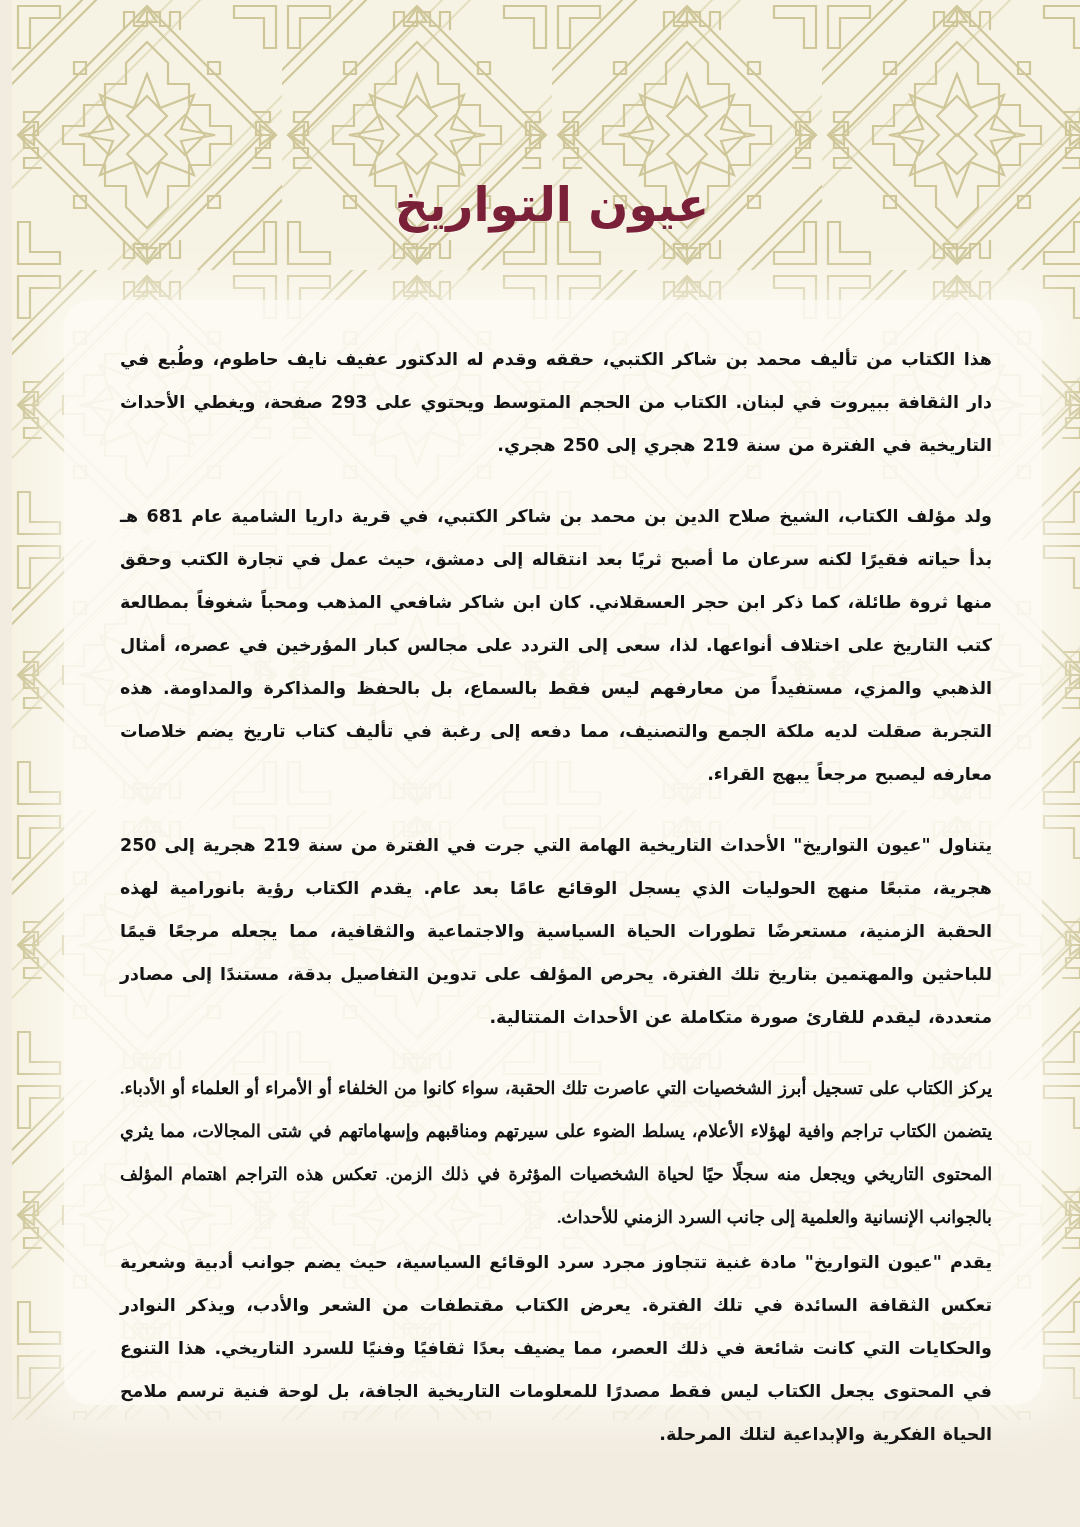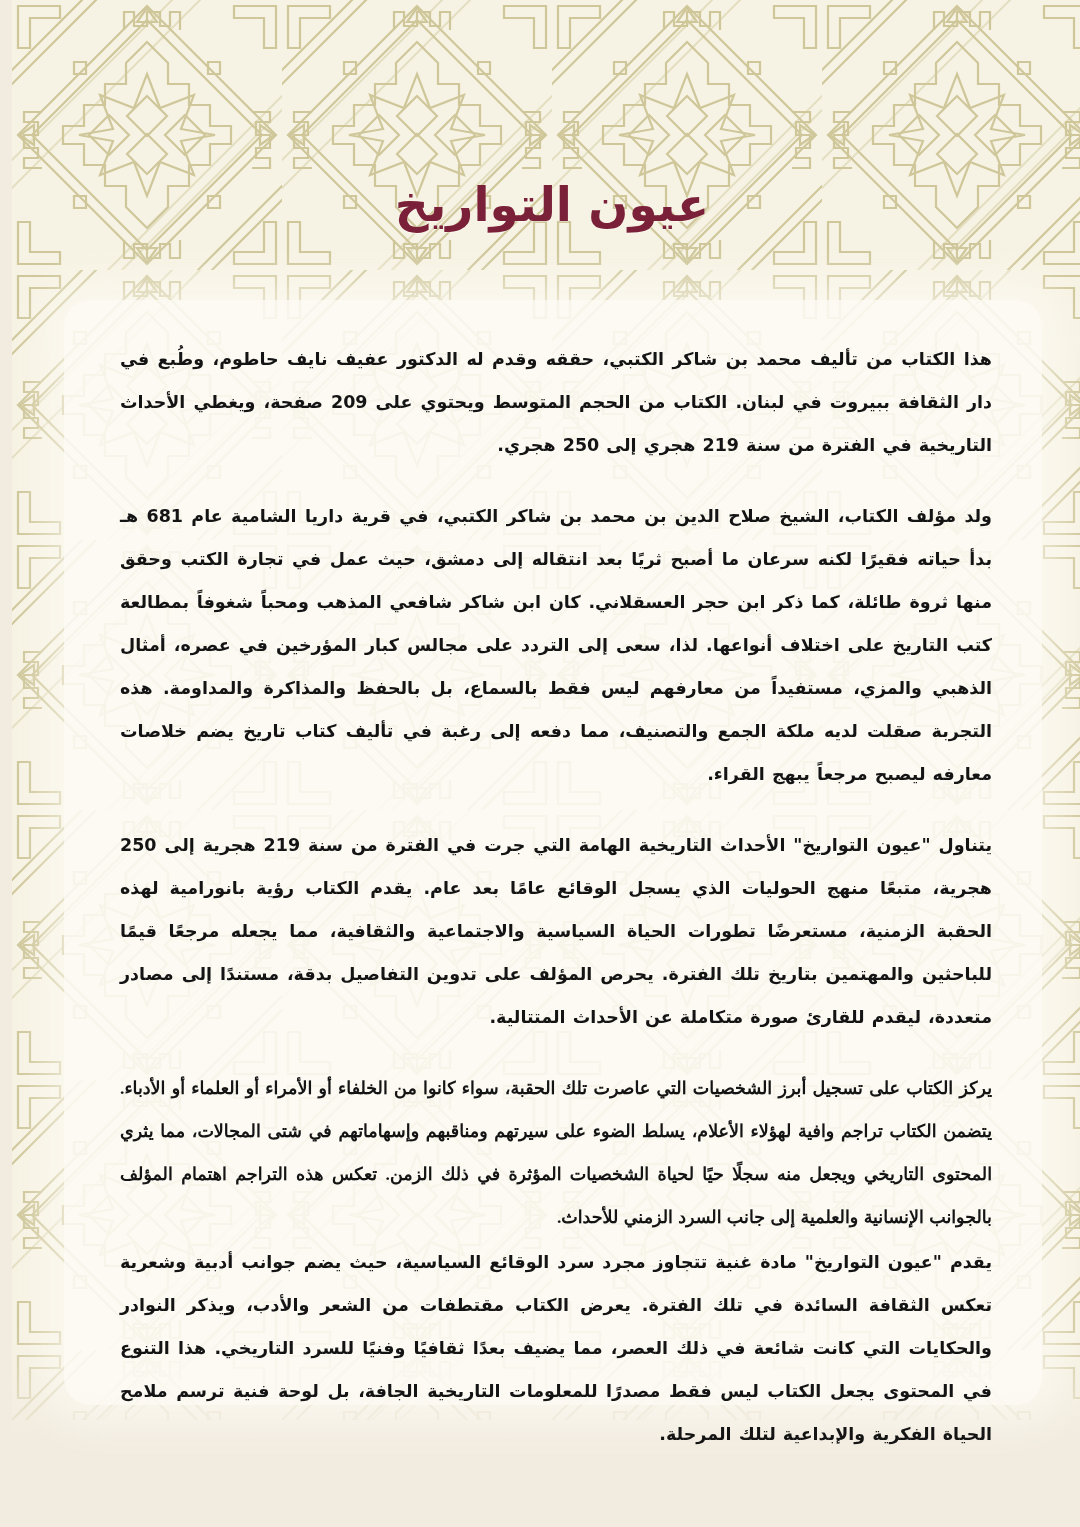--- a/index.html
+++ b/index.html
@@ -172,21 +172,21 @@
 
   <div id="pattern-fade"></div>
 
   <div id="title-area">
     <h1 id="book-title">عيون التواريخ</h1>
   </div>
 
   <div id="content-card"></div>
 
   <div id="body-text">
-    <p class="para">هذا الكتاب من تأليف محمد بن شاكر الكتبي، حققه وقدم له الدكتور عفيف نايف حاطوم، وطُبع في دار الثقافة ببيروت في لبنان. الكتاب من الحجم المتوسط ويحتوي على 209 صفحة، ويغطي الأحداث التاريخية في الفترة من سنة 219 هجري إلى 250 هجري.</p>
+    <p class="para">هذا الكتاب من تأليف محمد بن شاكر الكتبي، حققه وقدم له الدكتور عفيف نايف حاطوم، وطُبع في دار الثقافة ببيروت في لبنان. الكتاب من الحجم المتوسط ويحتوي على 293 صفحة، ويغطي الأحداث التاريخية في الفترة من سنة 219 هجري إلى 250 هجري.</p>
     <p class="para">ولد مؤلف الكتاب، الشيخ صلاح الدين بن محمد بن شاكر الكتبي، في قرية داريا الشامية عام 681 هـ بدأ حياته فقيرًا لكنه سرعان ما أصبح ثريًا بعد انتقاله إلى دمشق، حيث عمل في تجارة الكتب وحقق منها ثروة طائلة، كما ذكر ابن حجر العسقلاني. كان ابن شاكر شافعي المذهب ومحباً شغوفاً بمطالعة كتب التاريخ على اختلاف أنواعها. لذا، سعى إلى التردد على مجالس كبار المؤرخين في عصره، أمثال الذهبي والمزي، مستفيداً من معارفهم ليس فقط بالسماع، بل بالحفظ والمذاكرة والمداومة. هذه التجربة صقلت لديه ملكة الجمع والتصنيف، مما دفعه إلى رغبة في تأليف كتاب تاريخ يضم خلاصات معارفه ليصبح مرجعاً يبهج القراء.</p>
     <p class="para">يتناول "عيون التواريخ" الأحداث التاريخية الهامة التي جرت في الفترة من سنة 219 هجرية إلى 250 هجرية، متبعًا منهج الحوليات الذي يسجل الوقائع عامًا بعد عام. يقدم الكتاب رؤية بانورامية لهذه الحقبة الزمنية، مستعرضًا تطورات الحياة السياسية والاجتماعية والثقافية، مما يجعله مرجعًا قيمًا للباحثين والمهتمين بتاريخ تلك الفترة. يحرص المؤلف على تدوين التفاصيل بدقة، مستندًا إلى مصادر متعددة، ليقدم للقارئ صورة متكاملة عن الأحداث المتتالية.</p>
     <p class="para tight">يركز الكتاب على تسجيل أبرز الشخصيات التي عاصرت تلك الحقبة، سواء كانوا من الخلفاء أو الأمراء أو العلماء أو الأدباء. يتضمن الكتاب تراجم وافية لهؤلاء الأعلام، يسلط الضوء على سيرتهم ومناقبهم وإسهاماتهم في شتى المجالات، مما يثري المحتوى التاريخي ويجعل منه سجلًا حيًا لحياة الشخصيات المؤثرة في ذلك الزمن. تعكس هذه التراجم اهتمام المؤلف بالجوانب الإنسانية والعلمية إلى جانب السرد الزمني للأحداث.</p>
     <p class="para">يقدم "عيون التواريخ" مادة غنية تتجاوز مجرد سرد الوقائع السياسية، حيث يضم جوانب أدبية وشعرية تعكس الثقافة السائدة في تلك الفترة. يعرض الكتاب مقتطفات من الشعر والأدب، ويذكر النوادر والحكايات التي كانت شائعة في ذلك العصر، مما يضيف بعدًا ثقافيًا وفنيًا للسرد التاريخي. هذا التنوع في المحتوى يجعل الكتاب ليس فقط مصدرًا للمعلومات التاريخية الجافة، بل لوحة فنية ترسم ملامح الحياة الفكرية والإبداعية لتلك المرحلة.</p>
 
   </div>
 
 </div>
 
 </body></html>

